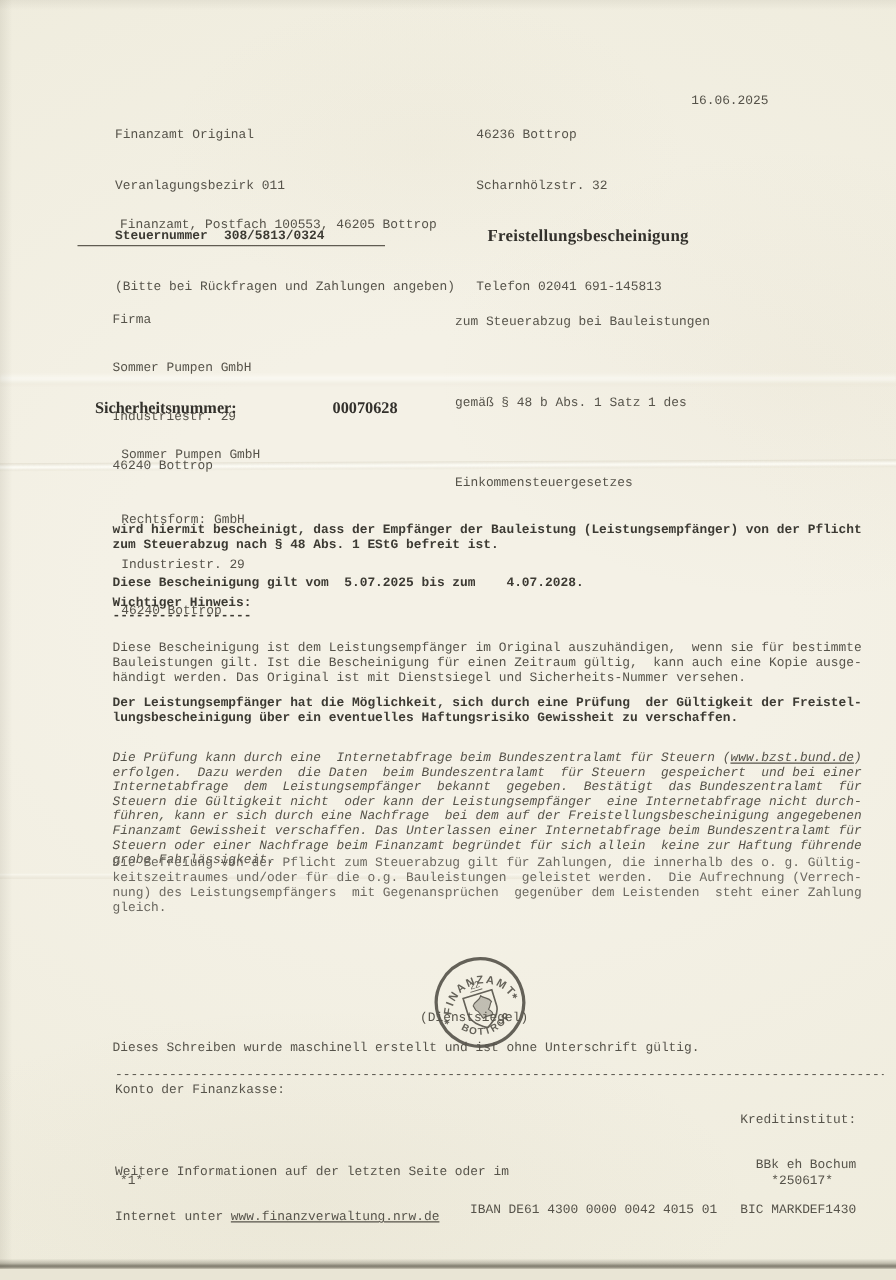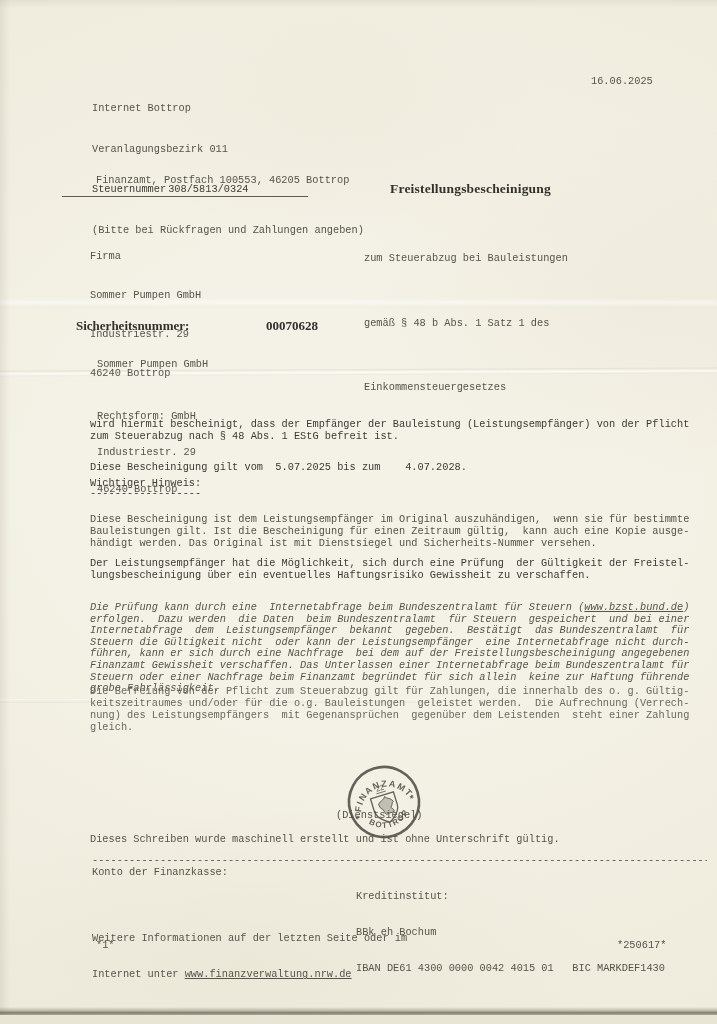--- a/index.html
+++ b/index.html
@@ -12,21 +12,21 @@
     background:
       radial-gradient(420px 260px at 640px 300px, rgba(190,176,140,.07), rgba(0,0,0,0) 70%),
       radial-gradient(300px 180px at 340px 120px, rgba(200,188,150,.06), rgba(0,0,0,0) 70%),
       radial-gradient(500px 220px at 250px 960px, rgba(180,168,132,.08), rgba(0,0,0,0) 70%),
       radial-gradient(900px 700px at 360px 480px, #f4f1e6 30%, #efecdd 85%);
     font-family:"Liberation Mono","DejaVu Sans Mono",monospace;
   }
   .abs{position:absolute;}
   .t{font:10.3px/12px "Liberation Mono","DejaVu Sans Mono",monospace; color:var(--ink);
      white-space:pre-wrap; letter-spacing:0;}
-  .b{font-weight:normal; color:var(--ink_strong);}
+  .b{font-weight:bold; color:var(--ink_strong);}
   .light{color:var(--ink_light);}
   .sans{font-family:Liberation Serif, serif; color:var(--sans_ink);}
   .title{font-size:13.5px; font-weight:bold; letter-spacing:.2px;}
   .lh116{line-height:11.6px;}
   .lh123{line-height:12.3px;}
   .lh13{line-height:13.5px;}
   .lh215{line-height:21.5px;}
   .underline{text-decoration:underline;}
   .rule{border-top:1px solid rgba(70,66,56,.85); height:0;}
   .sep{overflow:hidden; white-space:nowrap; width:615px;}
@@ -55,26 +55,32 @@
 
 <div class="paper">
 
   <div class="abs crease crease-soft"></div>
   <div class="abs crease crease-main"></div>
   <div class="abs crease crease-low"></div>
   <div class="abs edge-left"></div>
   <div class="abs edge-top"></div>
 
   <div class="abs t lh13" style="left:92px; top:75px;">
-    <div>Internet Bottrop</div>
+    <div>Finanzamt Original</div>
     <div>Veranlagungsbezirk 011</div>
-    <div><span class="b">Steuernummer</span><span class="b" style="margin-left:2px;">308/5813/0324</span></div>
+    <div><span class="b">Steuernummer</span><span class="b" style="margin-left:13px;">308/5813/0324</span></div>
     <div>(Bitte bei Rückfragen und Zahlungen angeben)</div>
   </div>
-  <div class="abs t" style="left:553px; top:75px;margin-left:38px;">16.06.2025</div>
+  <div class="abs t lh13" style="left:381px; top:75px;">
+    <div>46236 Bottrop</div>
+    <div>Scharnhölzstr. 32</div>
+    <div>&nbsp;</div>
+    <div>Telefon 02041 691-145813</div>
+  </div>
+  <div class="abs t" style="left:553px; top:75px;">16.06.2025</div>
 
   <div class="abs t" style="left:96px; top:174px;">Finanzamt, Postfach 100553, 46205 Bottrop</div>
   <div class="abs rule" style="left:62px; top:196px; width:246px;"></div>
 
   <div class="abs t" style="left:90px; top:224px; line-height:13px;">
     <div>Firma</div>
     <div>Sommer Pumpen GmbH</div>
     <div>Industriestr. 29</div>
     <div>46240 Bottrop</div>
   </div>
@@ -142,21 +148,21 @@
         <textPath href="#arcBot" startOffset="50%" text-anchor="middle">BOTTROP</textPath>
       </text>
     </g>
   </svg>
   <div class="abs t stamp-caption">(Dienstsiegel)</div>
 
   <div class="abs t" style="left:90px; top:833px; width:618px;">Dieses Schreiben wurde maschinell erstellt und ist ohne Unterschrift gültig.</div>
   <div class="abs t sep" style="left:92px; top:854px;">--------------------------------------------------------------------------------------------------------</div>
 
   <div class="abs t" style="left:92px; top:866px;">Konto der Finanzkasse:</div>
-  <div class="abs t" style="left:356px; top:866px; line-height:12px;">
+  <div class="abs t" style="left:376px; top:866px; line-height:12px;text-align:right;">
     <div>Kreditinstitut:</div>
     <div>BBk eh Bochum</div>
     <div>IBAN DE61 4300 0000 0042 4015 01   BIC MARKDEF1430</div>
   </div>
 
   <div class="abs t" style="left:92px; top:907px; line-height:12.3px;">
     <div>Weitere Informationen auf der letzten Seite oder im</div>
     <div><span>Internet unter </span><span class="underline">www.finanzverwaltung.nrw.de</span></div>
   </div>
 

